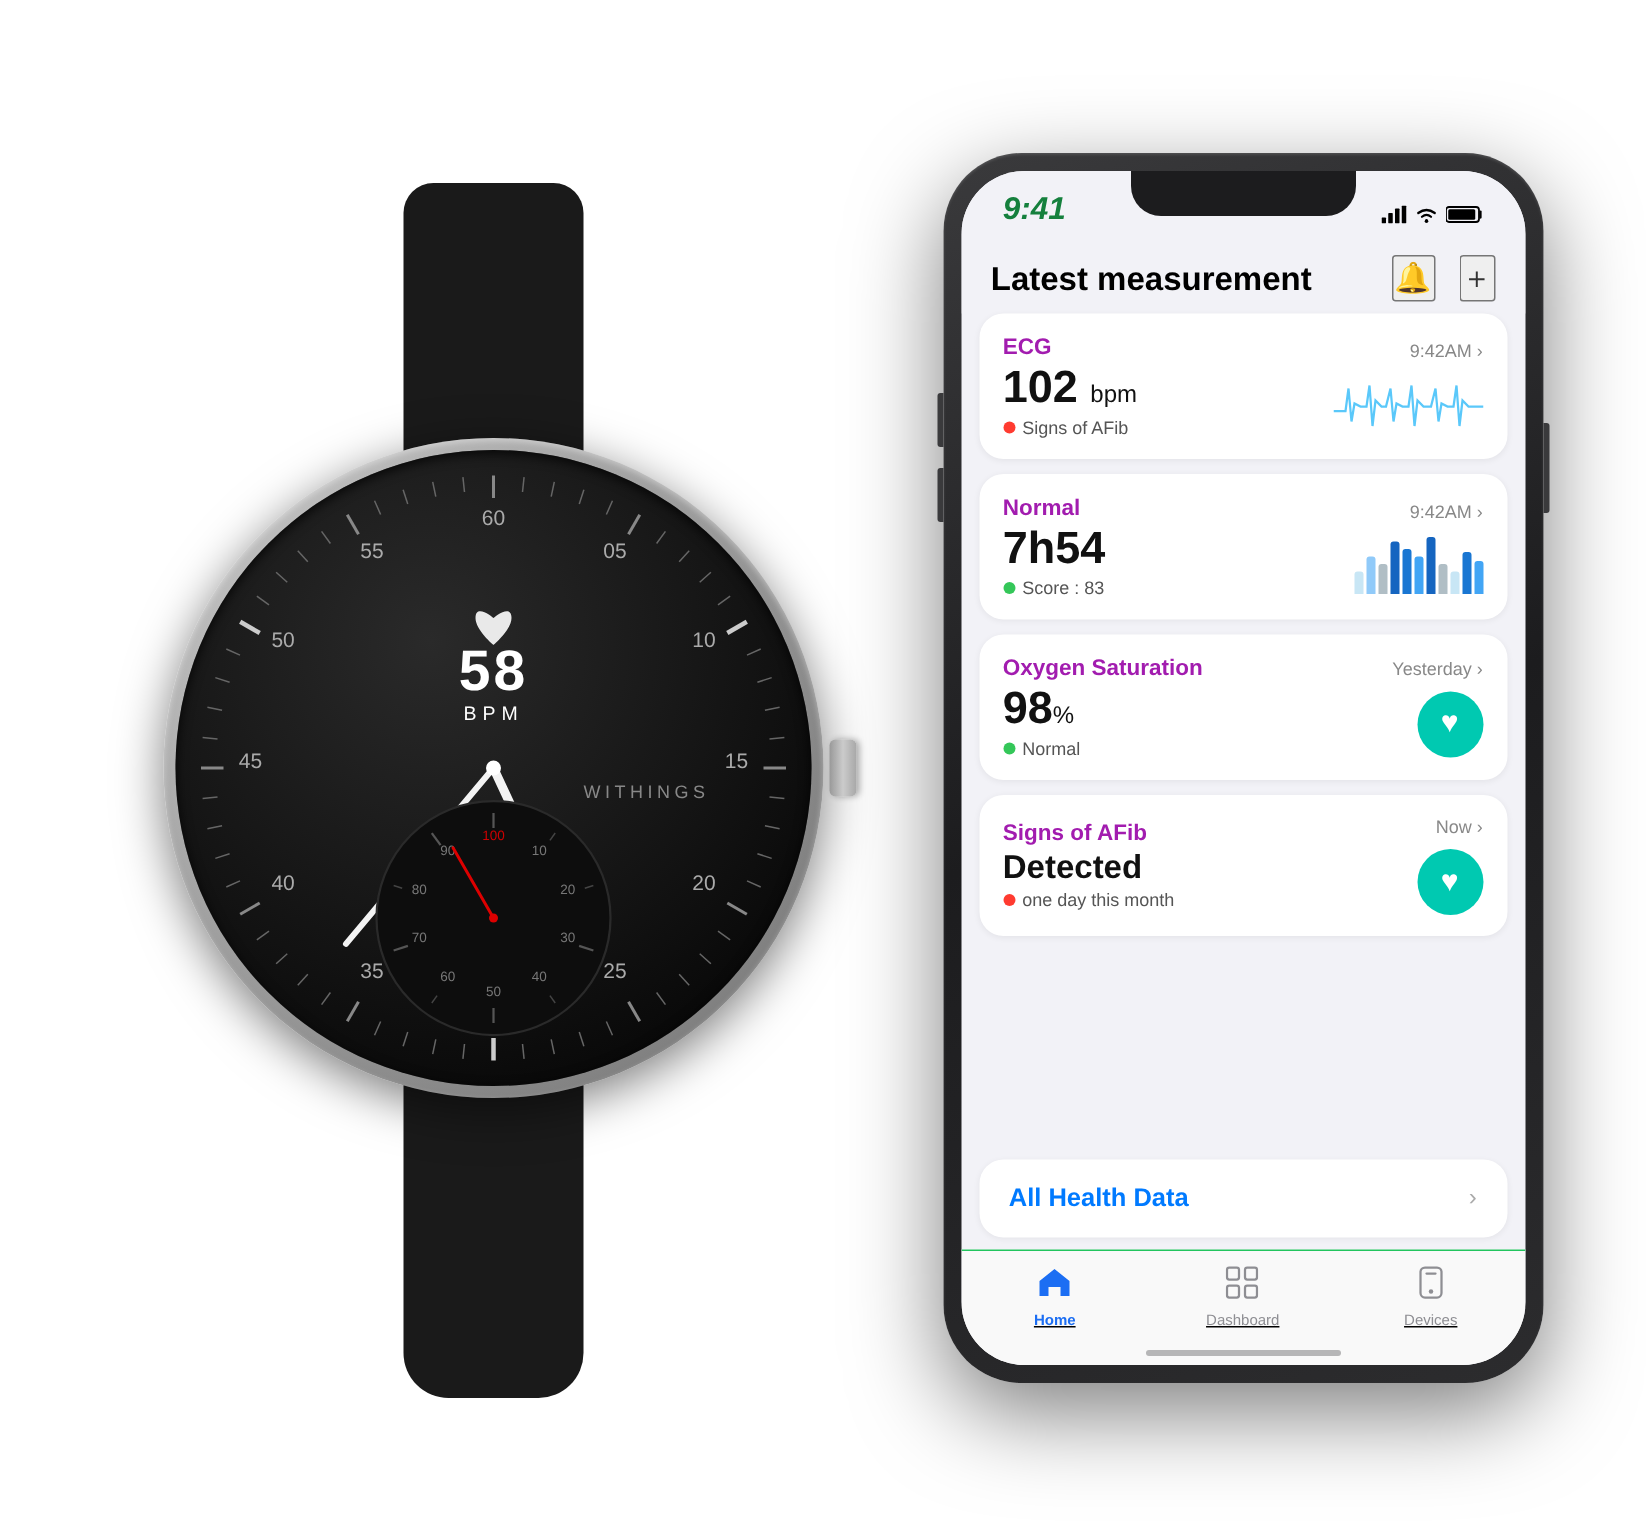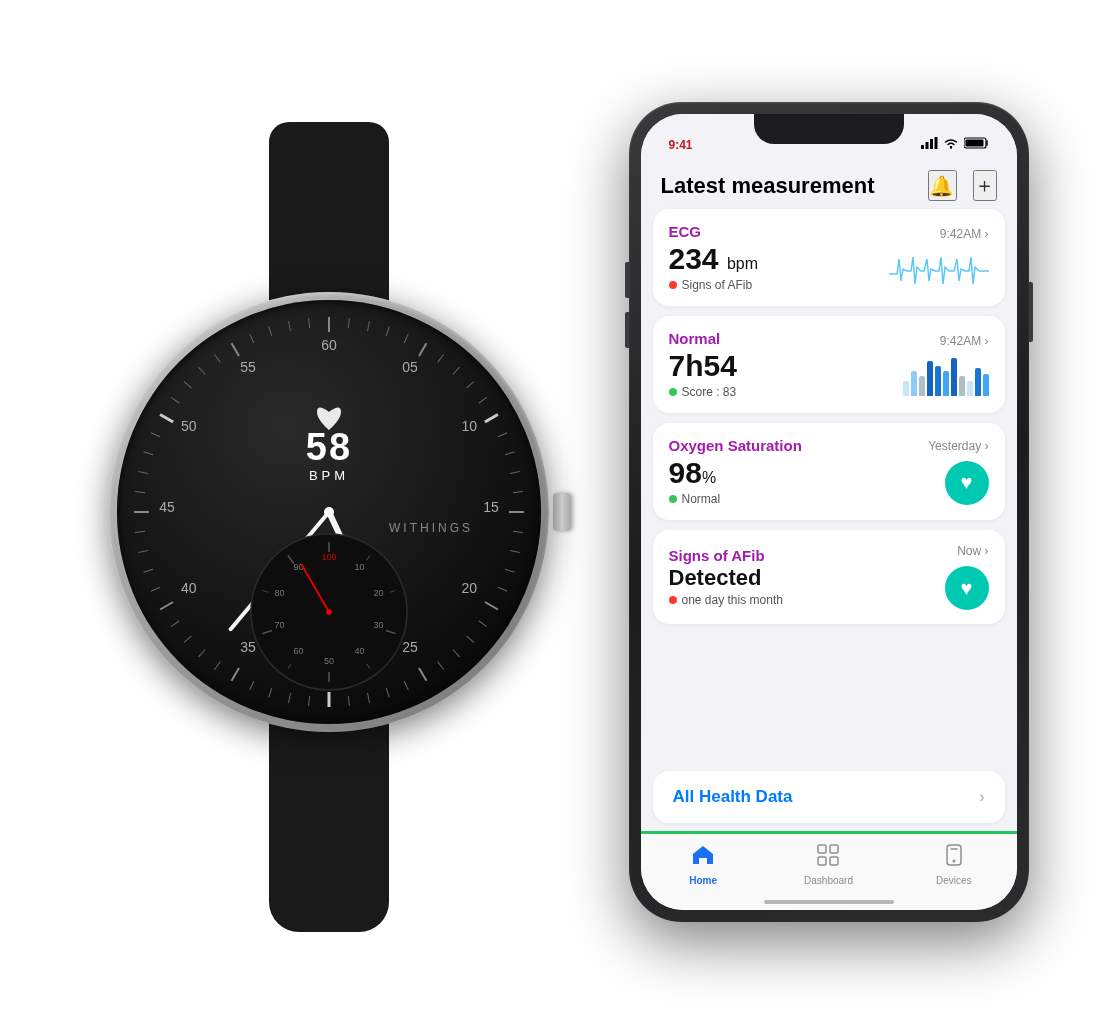--- a/index.html
+++ b/index.html
@@ -134,23 +134,24 @@
     .status-bar {
       height: 44px;
       display: flex;
       align-items: flex-end;
       justify-content: space-between;
       padding: 0 28px 6px;
       background: #f2f2f7;
       flex-shrink: 0;
     }
     .status-time {
-      font-size: 12px;
+      font-size: 21px;
       font-weight: 600;
-      color: #b91c1c;
+      color: #15803d;
+      font-style: italic;
     }
     .status-icons {
       display: flex;
       gap: 5px;
       align-items: center;
     }
     .status-icon {
       color: #000;
       font-size: 12px;
     }
@@ -288,24 +289,25 @@
     }
     .all-health-text {
       font-size: 17px;
       font-weight: 600;
       color: #007aff;
     }
 
     
     .bottom-nav {
       background: #f9f9f9;
-      border-top: 3px solid #22c55e;
+      border-top: 1px solid #22c55e;
       display: flex;
       padding: 6px 0 20px;
       flex-shrink: 0;
+      text-decoration: underline;
     }
     .nav-item {
       flex: 1;
       display: flex;
       flex-direction: column;
       align-items: center;
       gap: 3px;
       cursor: pointer;
       padding: 4px 0;
     }
@@ -558,21 +560,21 @@
             <button class="header-icon-btn">＋</button>
           </div>
         </div>
 
         <div class="cards-area">
 
           <div class="card">
             <div class="card-left">
               <div class="card-label">ECG</div>
               <div class="card-value">
-                <span>234</span>
+                <span>102</span>
                 <span class="unit">bpm</span>
               </div>
               <div class="card-sub">
                 <span class="dot dot-red"></span>
                 <span class="card-sub-text">Signs of AFib</span>
               </div>
             </div>
             <div class="card-right">
               <div class="card-timestamp">
                 <span>9:42AM</span>

